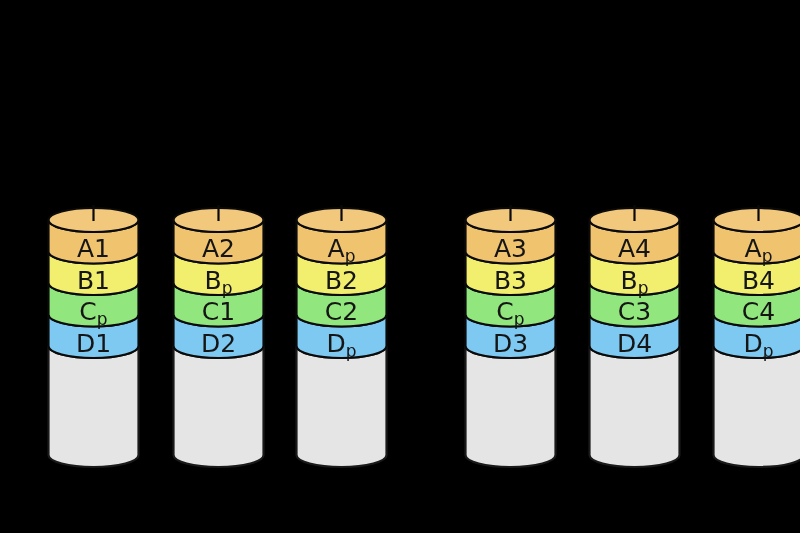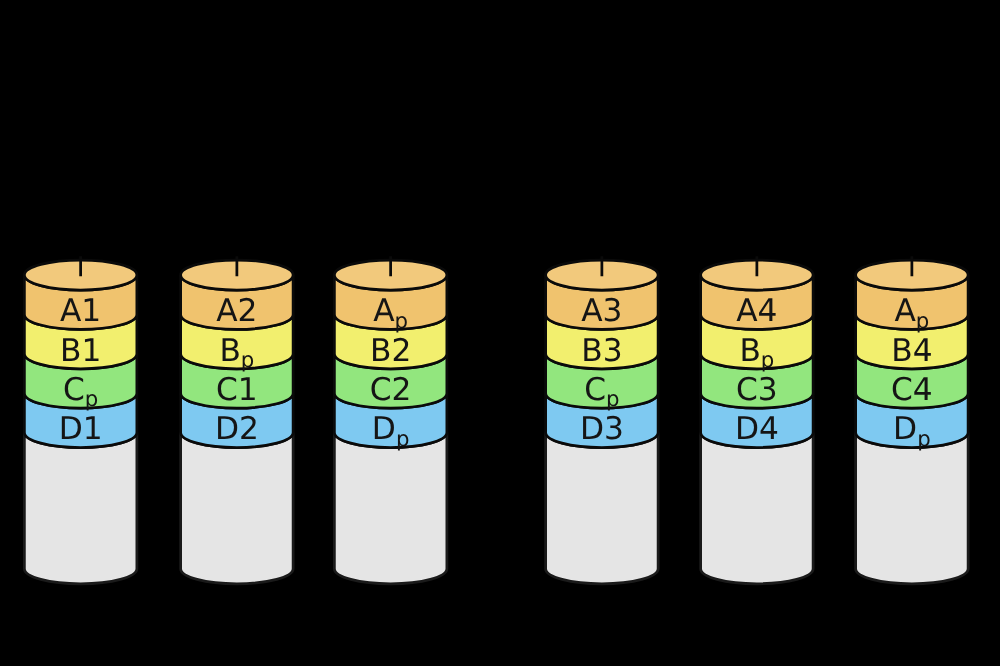--- a/index.html
+++ b/index.html
@@ -4,21 +4,21 @@
 <style>
   html, body { margin: 0; padding: 0; background: #000; }
   .stage {
     position: relative;
     width: 800px;
     height: 533px;
     background: #000000;
     overflow: hidden;
     font-family: "DejaVu Sans", "Liberation Sans", sans-serif;
   }
-  .disk-row { position: absolute; inset: 0; }
+  .disk-row { position: absolute; inset: 0; margin-left: 29px; }
   svg.disk { position: absolute; top: 202px; width: 97px; height: 268px; }
   svg.disk text {
     font-family: "DejaVu Sans", "Liberation Sans", sans-serif;
     font-size: 25px;
     text-anchor: middle;
   }
   svg.disk tspan.sub { font-size: 17px; }
 </style>
 </head>
 <body>

